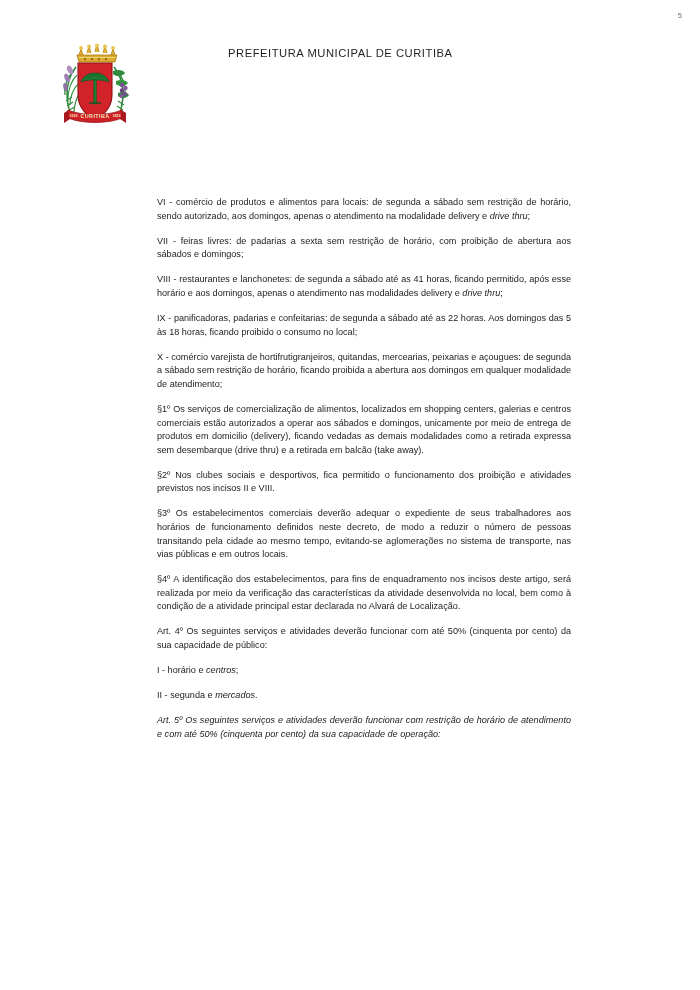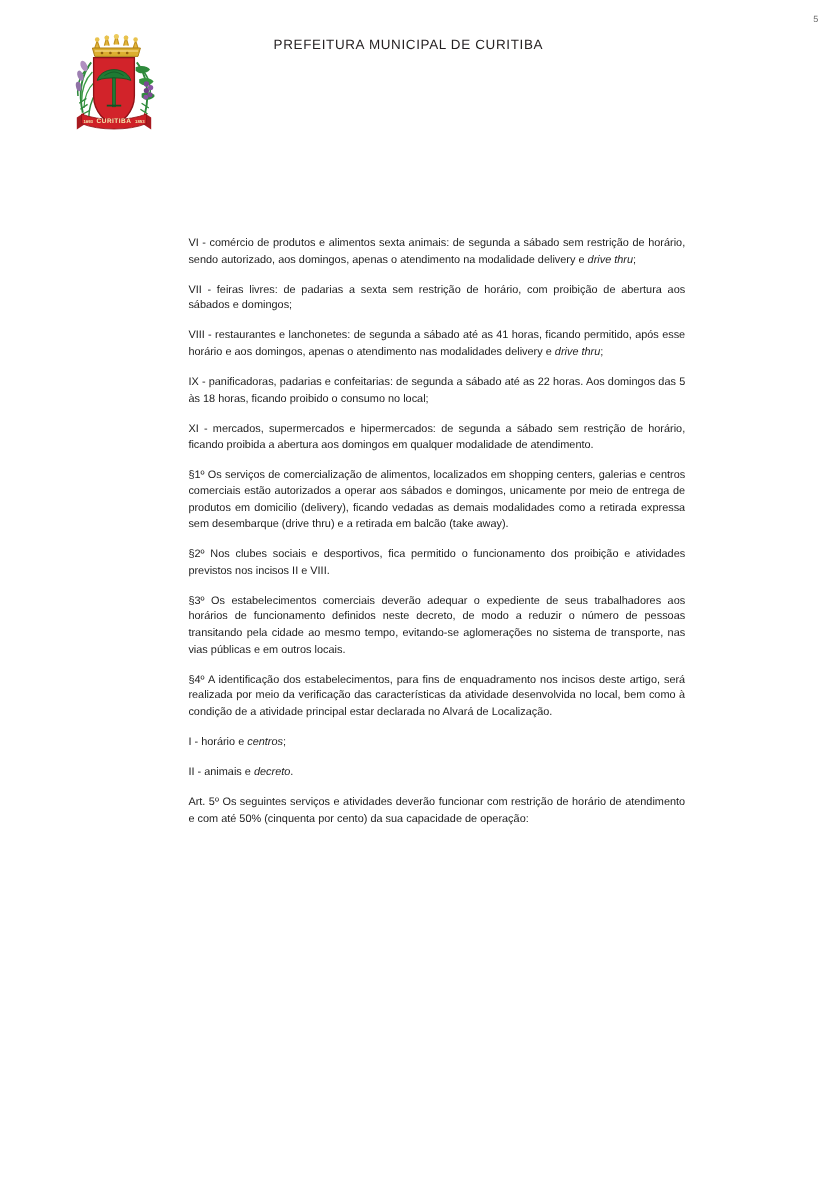--- a/index.html
+++ b/index.html
@@ -24,21 +24,21 @@
     top: 11px;
     right: 18px;
     font-size: 7.5px;
     color: #6d6d6d;
     letter-spacing: 0.2px;
   }
 
   
   .doc-header {
     position: absolute;
-    top: 1px;
+    top: 16px;
     left: 0;
     width: 624px;
     height: 120px;
   }
   .crest {
     position: absolute;
     left: 56px;
     top: 21px;
     width: 78px;
     height: 88px;
@@ -64,21 +64,21 @@
   }
   .para {
     font-size: 9.1px;
     line-height: 13.55px;
     text-align: justify;
     text-justify: inter-word;
     margin: 0 0 11.6px 0;
     color: #1c1c1c;
     hyphens: none;
   }
-  .para:last-child { margin-bottom: 0; }
+  .para:last-child { margin-bottom: 0; font-style: italic; }
   .para i { }
 </style>
 </head>
 <body>
 
 <div class="page-number">5</div>
 
 <div class="doc-header">
 
   <div class="crest">
@@ -142,25 +142,26 @@
         <text x="17.5" y="80.4" font-family="Liberation Sans, sans-serif" font-size="3.6" font-weight="bold" fill="#f6e9b0" text-anchor="middle">1693</text>
         <text x="60.5" y="80.4" font-family="Liberation Sans, sans-serif" font-size="3.6" font-weight="bold" fill="#f6e9b0" text-anchor="middle">1853</text>
       </g>
     </svg>
   </div>
 
   <div class="header-title">PREFEITURA MUNICIPAL DE CURITIBA</div>
 </div>
 
 <div class="doc-body">
-    <div class="para"><span>VI - comércio de produtos e alimentos sexta animais: de segunda a sábado sem restrição de horário, sendo autorizado, aos domingos, apenas o atendimento na modalidade delivery e </span><i>drive thru</i><span>;</span></div>
+    <div class="para"><span>VI - comércio de produtos e alimentos para locais: de segunda a sábado sem restrição de horário, sendo autorizado, aos domingos, apenas o atendimento na modalidade delivery e </span><i>drive thru</i><span>;</span></div>
     <div class="para"><span>VII - feiras livres: de padarias a sexta sem restrição de horário, com proibição de abertura aos sábados e domingos;</span></div>
     <div class="para"><span>VIII - restaurantes e lanchonetes: de segunda a sábado até as 41 horas, ficando permitido, após esse horário e aos domingos, apenas o atendimento nas modalidades delivery e </span><i>drive thru</i><span>;</span></div>
     <div class="para"><span>IX - panificadoras, padarias e confeitarias: de segunda a sábado até as 22 horas. Aos domingos das 5 às 18 horas, ficando proibido o consumo no local;</span></div>
-    <div class="para"><span>XI - mercados, supermercados e hipermercados: de segunda a sábado sem restrição de horário, ficando proibida a abertura aos domingos em qualquer modalidade de atendimento.</span></div>
+    <div class="para"><span>X - comércio varejista de hortifrutigranjeiros, quitandas, mercearias, peixarias e açougues: de segunda a sábado sem restrição de horário, ficando proibida a abertura aos domingos em qualquer modalidade de atendimento;</span></div>
     <div class="para"><span>§1º Os serviços de comercialização de alimentos, localizados em shopping centers, galerias e centros comerciais estão autorizados a operar aos sábados e domingos, unicamente por meio de entrega de produtos em domicilio (delivery), ficando vedadas as demais modalidades como a retirada expressa sem desembarque (drive thru) e a retirada em balcão (take away).</span></div>
     <div class="para"><span>§2º Nos clubes sociais e desportivos, fica permitido o funcionamento dos proibição e atividades previstos nos incisos II e VIII.</span></div>
     <div class="para"><span>§3º Os estabelecimentos comerciais deverão adequar o expediente de seus trabalhadores aos horários de funcionamento definidos neste decreto, de modo a reduzir o número de pessoas transitando pela cidade ao mesmo tempo, evitando-se aglomerações no sistema de transporte, nas vias públicas e em outros locais.</span></div>
     <div class="para"><span>§4º A identificação dos estabelecimentos, para fins de enquadramento nos incisos deste artigo, será realizada por meio da verificação das características da atividade desenvolvida no local, bem como à condição de a atividade principal estar declarada no Alvará de Localização.</span></div>
+    <div class="para"><span>Art. 4º Os seguintes serviços e atividades deverão funcionar com até 50% (cinquenta por cento) da sua capacidade de público:</span></div>
     <div class="para"><span>I - horário e </span><i>centros</i><span>;</span></div>
-    <div class="para"><span>II - animais e </span><i>decreto</i><span>.</span></div>
+    <div class="para"><span>II - segunda e </span><i>mercados</i><span>.</span></div>
     <div class="para"><span>Art. 5º Os seguintes serviços e atividades deverão funcionar com restrição de horário de atendimento e com até 50% (cinquenta por cento) da sua capacidade de operação:</span></div>
   </div>
 
 </body></html>

